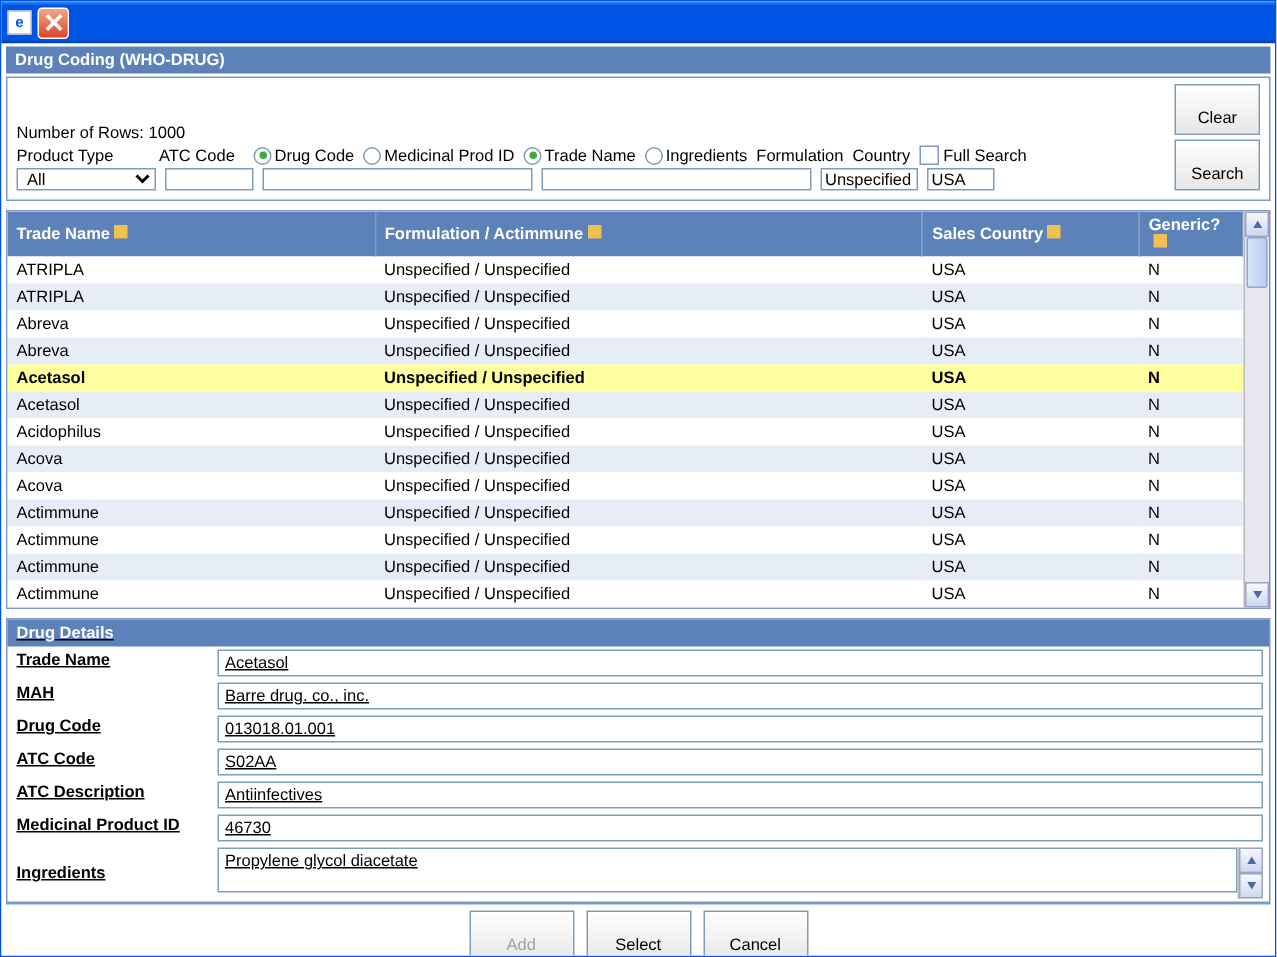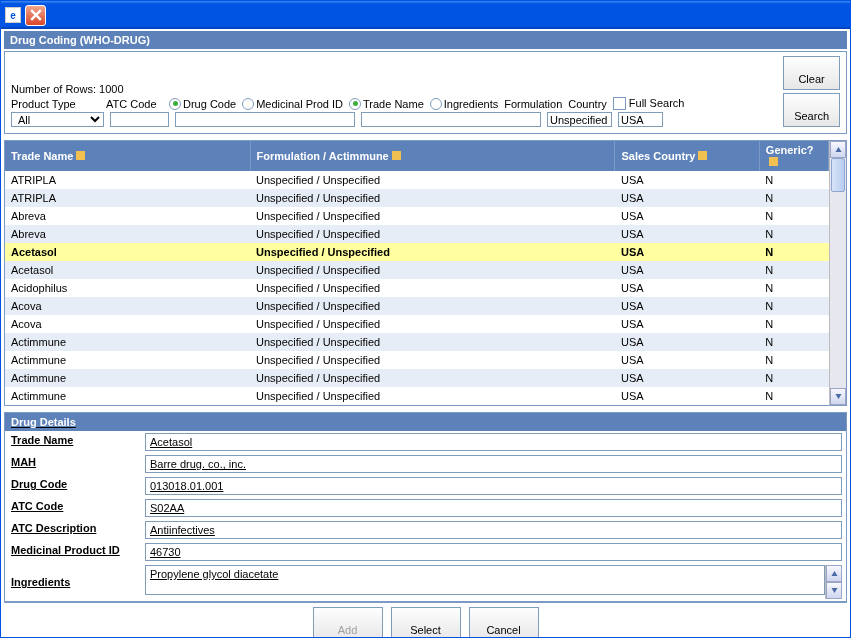--- a/index.html
+++ b/index.html
@@ -12,21 +12,21 @@
   .titlebar .close svg { width: 12px; height: 12px; }
   .content { flex: 1; background: #fff; padding: 2px 3px 3px 3px; display:flex; flex-direction:column; overflow:hidden;}
   .section-hdr { background: #5d82b9; color:#fff; font-weight: bold; padding: 3px 6px; font-size:11px;}
   .search-box { border:1px solid #7b9ac6; padding: 4px 6px 6px 6px; margin-top:2px; }
   .row1 { display:flex; align-items:center; gap: 0; margin-bottom:2px;}
   .row1 .nrows { flex:0 0 100%; }
   .row2 { display:flex; align-items:center; gap:6px; }
   .row3 { display:flex; align-items:center; gap:6px; margin-top:2px;}
   .lbl { font-weight: normal; white-space:nowrap; }
   .radio { display:flex; align-items:center; gap:2px; white-space:nowrap;}
-  .chk { display:flex; gap:3px; }
+  .chk { display:flex; align-items:center; gap:3px; }
   .chk .box { width:13px;height:13px;border:1px solid #7b9ac6;background:#fff;}
   select, input.txt { border:1px solid #7f9db9; height:15px; padding:0 2px; font-size:11px; background:#fff;}
   .btn { border:1px solid #7f9db9; background:linear-gradient(#fefefe,#e7e7e7); height:19px; padding:16px 10px; font-size:11px; cursor:pointer; min-width:55px;}
   .btn-col { display:flex; flex-direction:column; gap:3px; margin-left:auto;}
   .grid-wrap { margin-top:6px; border:1px solid #7b9ac6; display:flex; height:273px;}
   table.grid { border-collapse:collapse; width:100%; }
   table.grid th { background:#5d82b9; color:#fff; font-weight:bold; text-align:left; padding:3px 6px; border-right:1px solid #7b9ac6; }
   table.grid th .sorticon { display:inline-block; width:9px;height:9px; background:#f0c050; margin-left:3px;}
   table.grid td { padding:3px 6px; border:0; }
   table.grid tr.odd td { background:#fff; }

